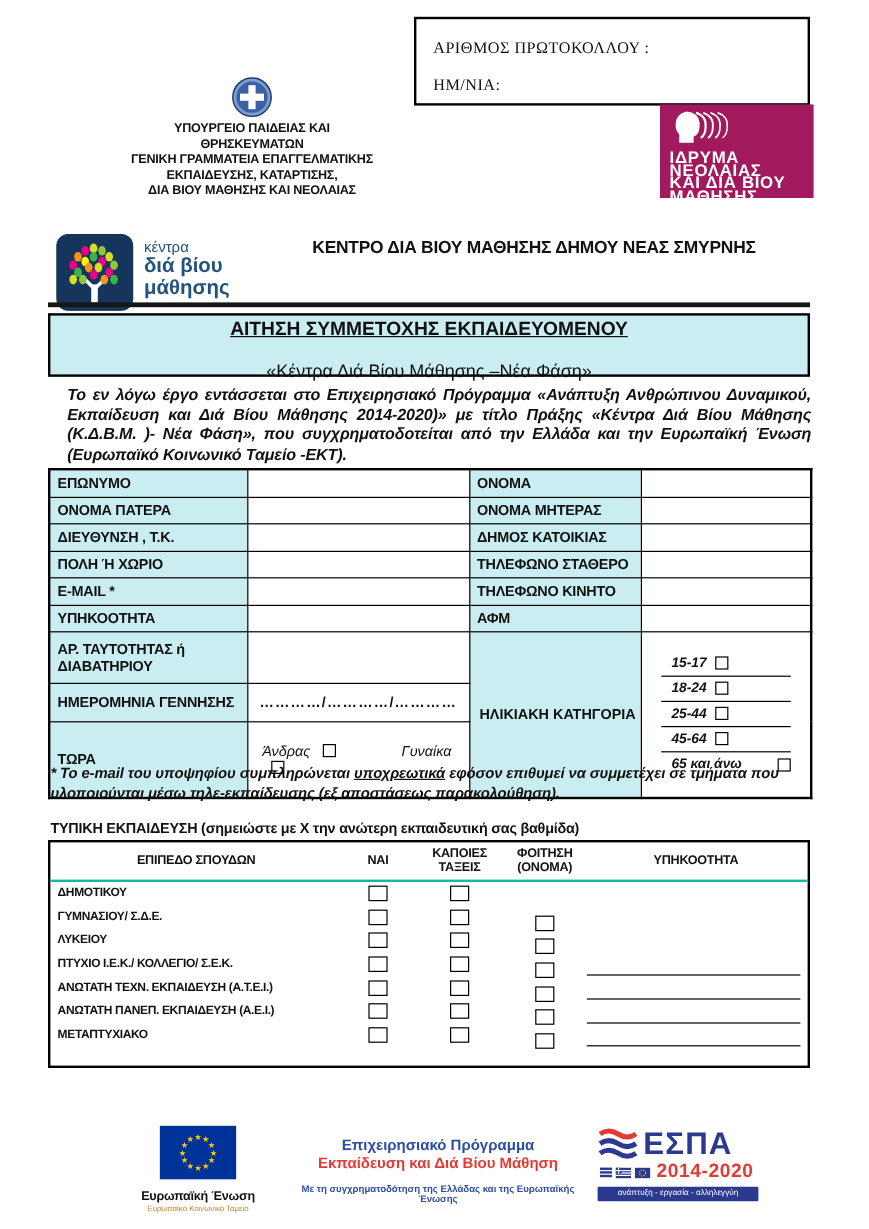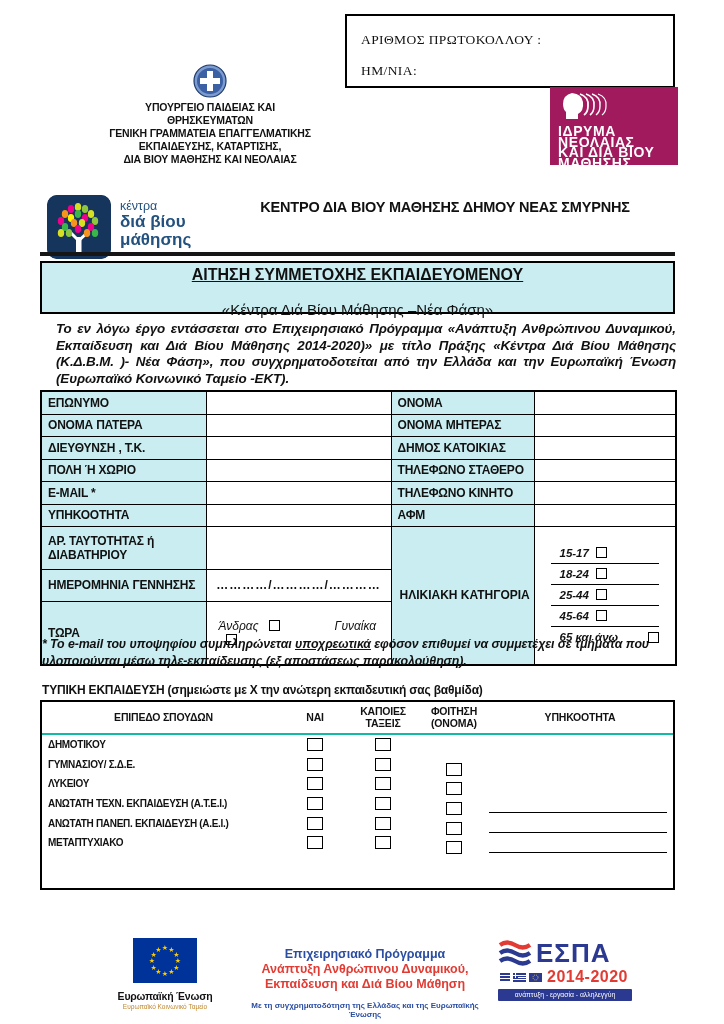--- a/index.html
+++ b/index.html
@@ -352,20 +352,35 @@
       </div>
     <div class="c3 ccell">
         <span class="cbx2"></span>
       </div>
     <div class="c4 ccell">
         <span class="cbx2 shift"></span>
       </div>
     <div class="c5 scell"></div>
   </div>
   <div class="edu-row">
+    <div class="c1 elabel">ΠΤΥΧΙΟ Ι.Ε.Κ./ ΚΟΛΛΕΓΙΟ/ Σ.Ε.Κ.</div>
+    <div class="c2 ccell">
+        <span class="cbx2"></span>
+      </div>
+    <div class="c3 ccell">
+        <span class="cbx2"></span>
+      </div>
+    <div class="c4 ccell">
+        <span class="cbx2 shift"></span>
+      </div>
+    <div class="c5 scell">
+        <div class="spec-line"></div>
+      </div>
+  </div>
+  <div class="edu-row">
     <div class="c1 elabel">ΑΝΩΤΑΤΗ ΤΕΧΝ. ΕΚΠΑΙΔΕΥΣΗ (Α.Τ.Ε.Ι.)</div>
     <div class="c2 ccell">
         <span class="cbx2"></span>
       </div>
     <div class="c3 ccell">
         <span class="cbx2"></span>
       </div>
     <div class="c4 ccell">
         <span class="cbx2 shift"></span>
       </div>
@@ -422,21 +437,20 @@
         <text x="20.7" y="18.5">★</text>
         <text x="25.5" y="13.7">★</text>
     </g>
   </svg>
   <div class="eu-name">Ευρωπαϊκή Ένωση</div>
   <div class="eu-sub">Ευρωπαϊκό Κοινωνικό Ταμείο</div>
 </div>
 
 <div class="abs program-block">
   <div class="prog1">Επιχειρησιακό Πρόγραμμα</div>
-  <div class="prog2">Ανάπτυξη Ανθρώπινου Δυναμικού,</div>
   <div class="prog2">Εκπαίδευση και Διά Βίου Μάθηση</div>
   <div class="cofin">Με τη συγχρηματοδότηση της Ελλάδας και της Ευρωπαϊκής Ένωσης</div>
 </div>
 
 <div class="abs espa-block">
   <div class="espa-row1">
     <svg width="34" height="28" viewBox="0 0 34 28">
       <path d="M2 6 Q9 1 17 6 T32 6" stroke="#e23b33" stroke-width="4.2" fill="none"></path>
       <path d="M2 14 Q9 9 17 14 T32 14" stroke="#2b3990" stroke-width="4.2" fill="none"></path>
       <path d="M2 22 Q9 17 17 22 T32 22" stroke="#2b3990" stroke-width="4.2" fill="none"></path>

